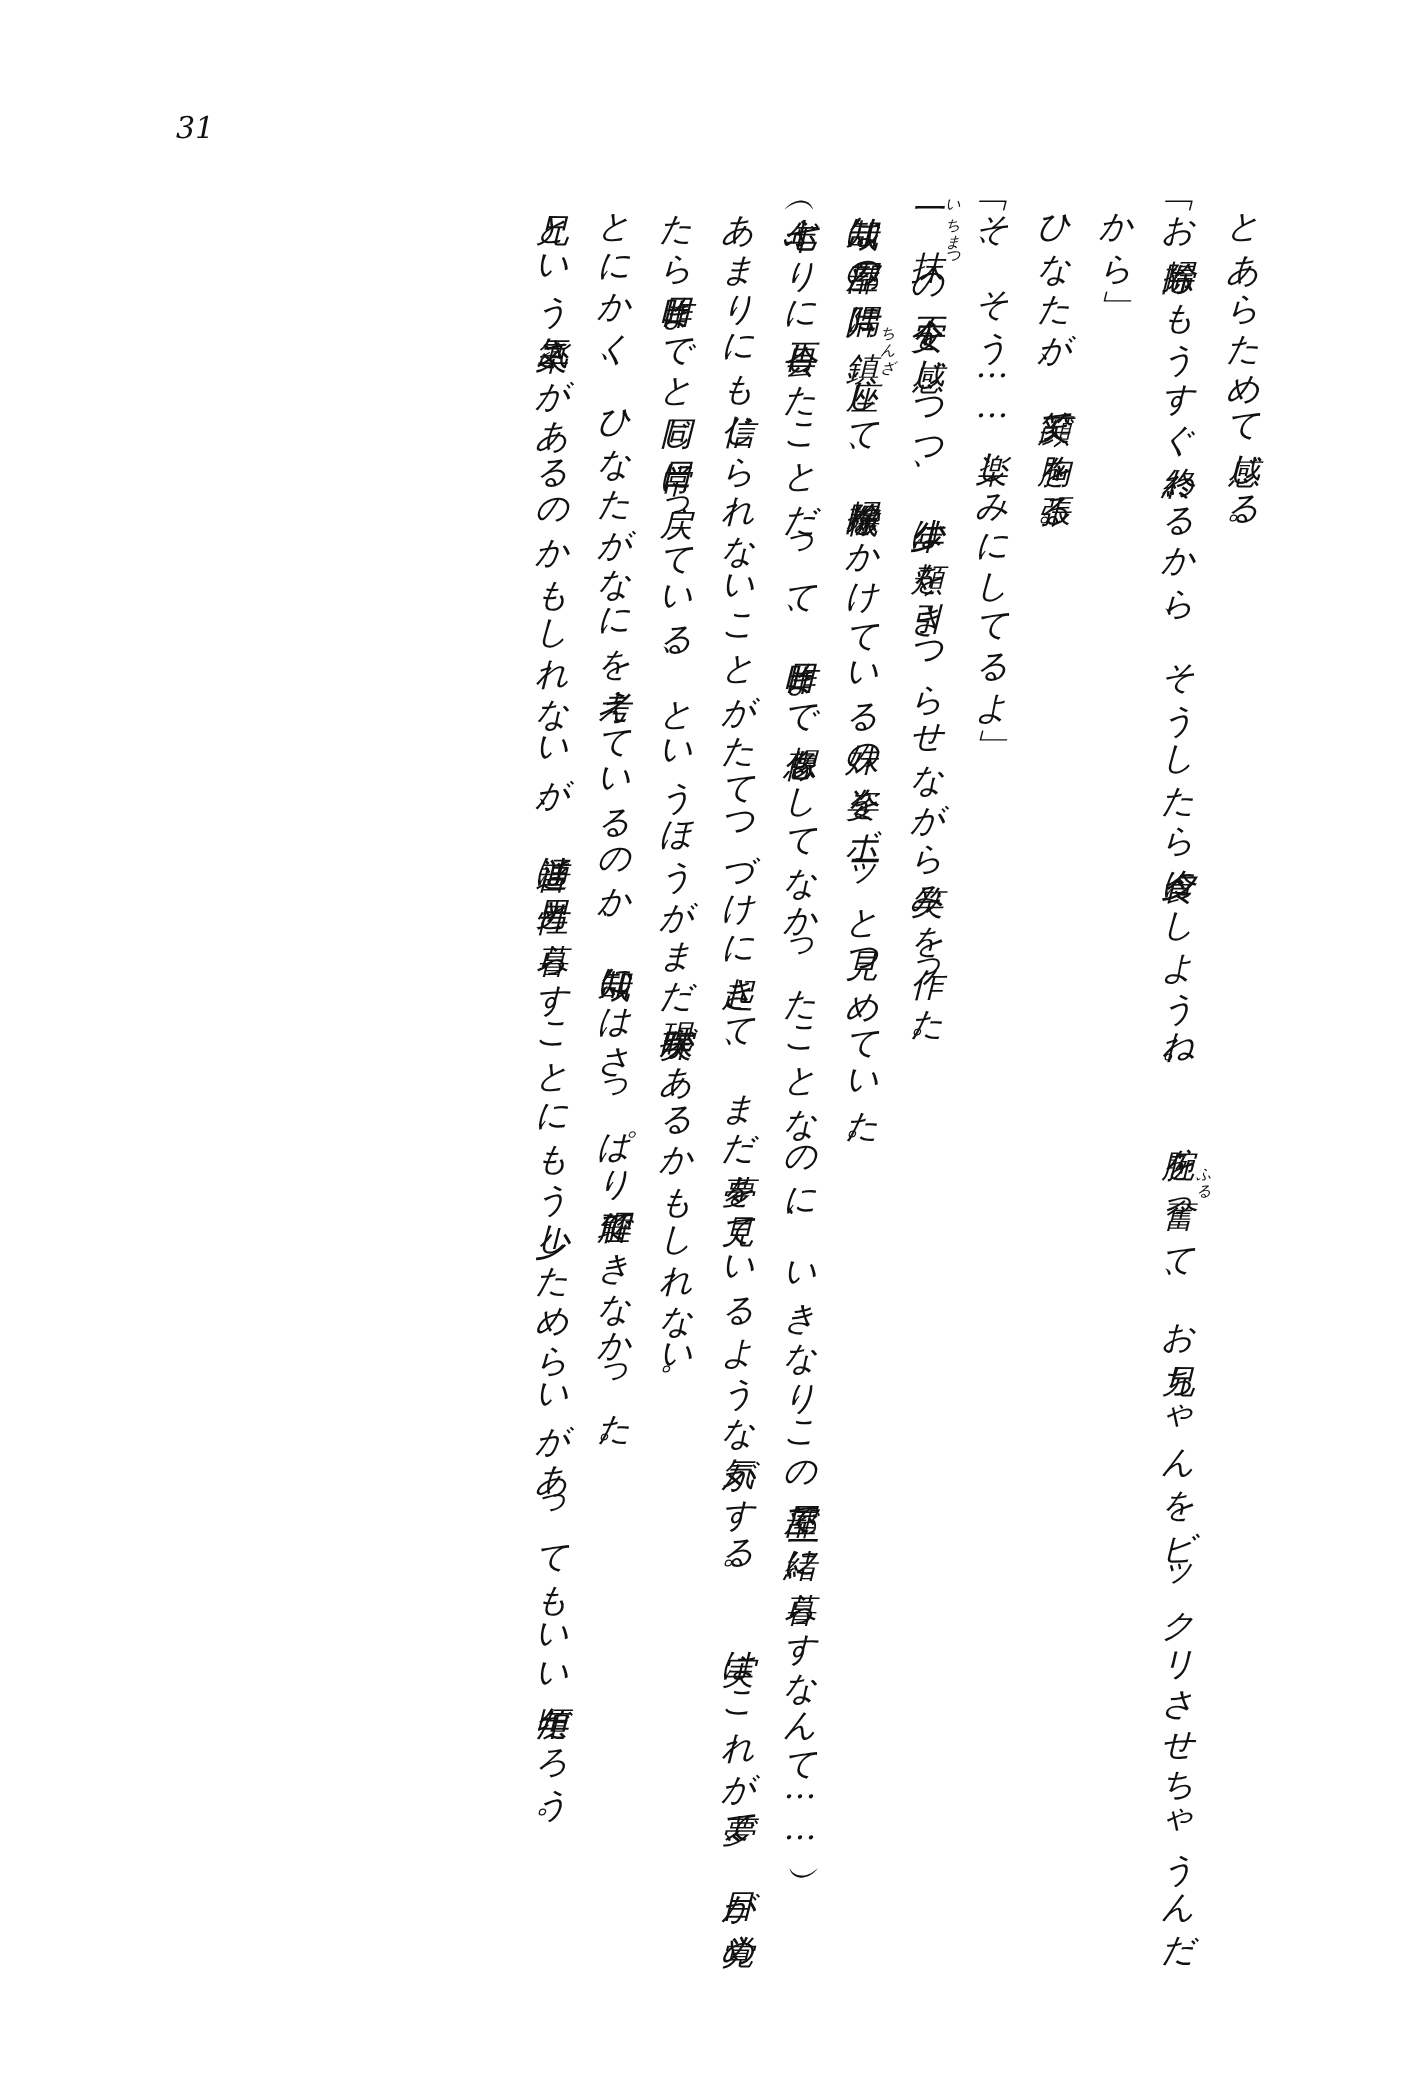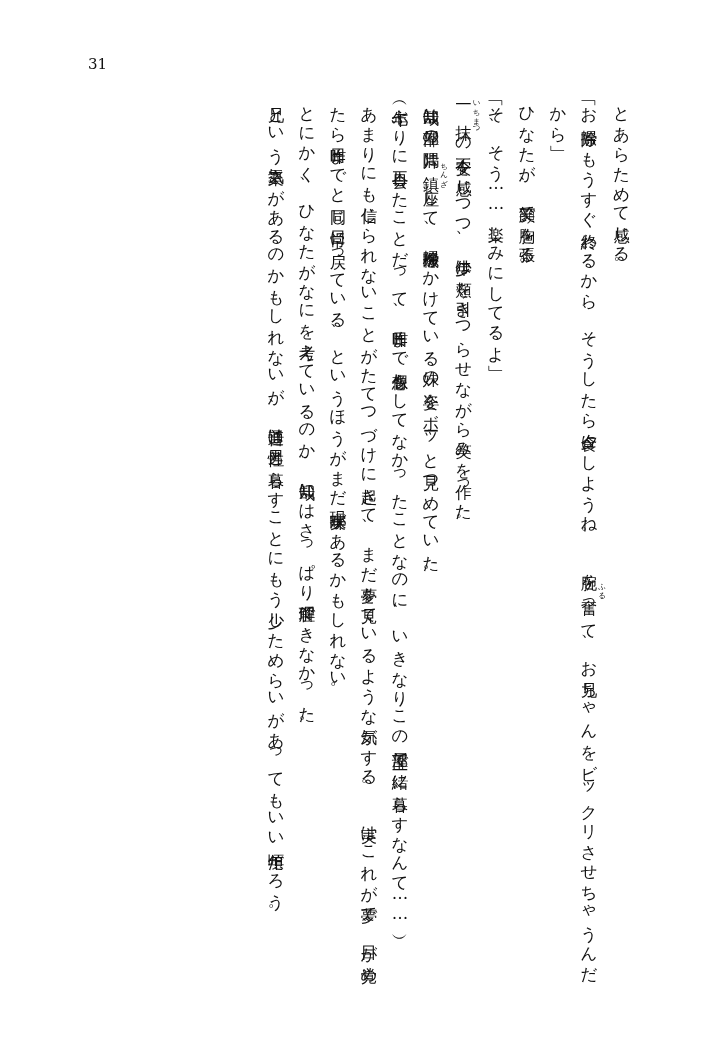--- a/index.html
+++ b/index.html
@@ -8,20 +8,21 @@
     background: #ffffff;
   }
   .page {
     position: relative;
     width: 711px;
     height: 1050px;
     background: #ffffff;
     overflow: hidden;
     font-family: "DejaVu Serif", "Liberation Serif", serif;
     color: #111111;
+    font-style: italic;
   }
 
   .page-number {
     position: absolute;
     top: 55px;
     left: 88px;
     font-size: 15px;
     font-family: "DejaVu Serif", "Liberation Serif", serif;
     color: #111111;
     letter-spacing: 0;

